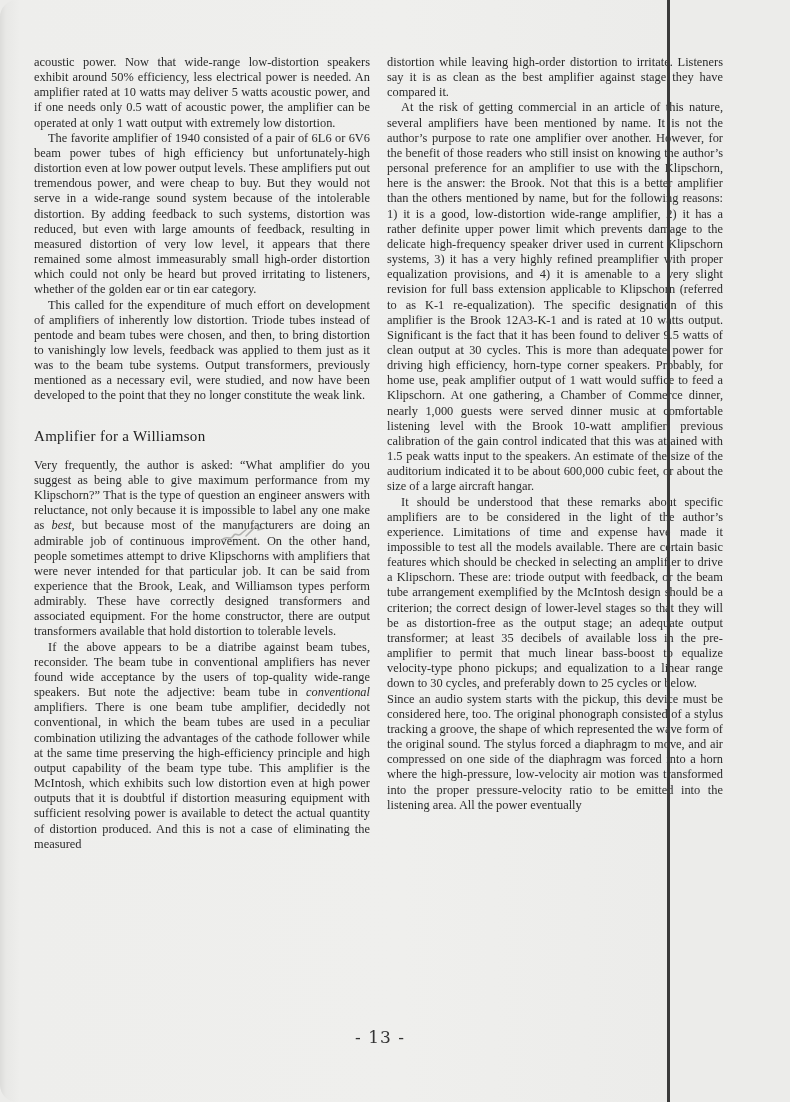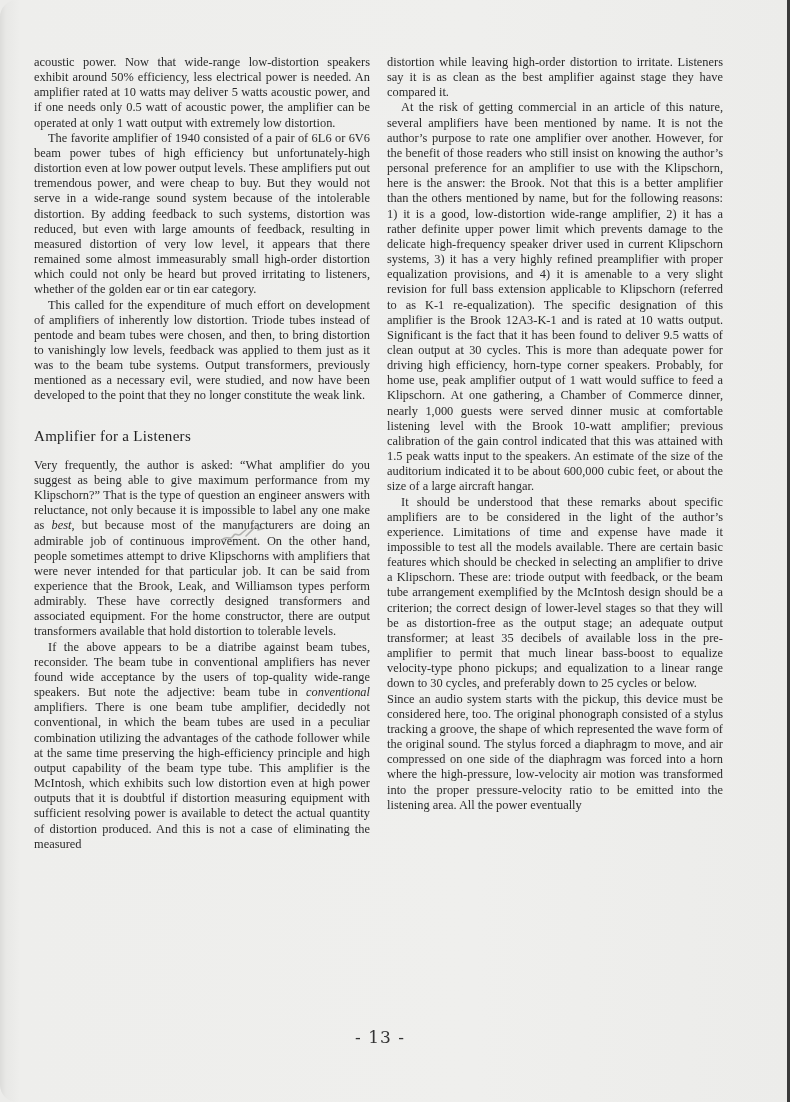--- a/index.html
+++ b/index.html
@@ -11,21 +11,21 @@
       height: 1102px;
       background: #ececea;
       position: relative;
       overflow: hidden;
       font-family: "Liberation Serif", "DejaVu Serif", serif;
       color: #2a2a2a;
     }
     .page {
       position: absolute;
       left: 0; top: 0;
-      width: 790px; height: 1102px;
+      width: 670px; height: 1102px;
       background: linear-gradient(to right, #dcdcda 0px, #e8e8e6 6px, #eeeeec 20px, #efefed 60%, #ececea 100%);
       border-radius: 17px;
     }
     .right-edge {
       position: absolute;
       right: 0; top: 0;
       width: 3px; height: 1102px;
       background: #3a3a3a;
     }
     .column {
@@ -73,21 +73,21 @@
   </style>
 </head>
 <body>
 
 <div class="page">
 
   <div class="column col-left">
     <p class="noindent">acoustic power. Now that wide-range low-distortion speakers exhibit around 50% efficiency, less electrical power is needed. An amplifier rated at 10 watts may deliver 5 watts acoustic power, and if one needs only 0.5 watt of acoustic power, the amplifier can be operated at only 1 watt output with extremely low distortion.</p>
     <p>The favorite amplifier of 1940 consisted of a pair of 6L6 or 6V6 beam power tubes of high efficiency but unfortunately-high distortion even at low power output levels. These amplifiers put out tremendous power, and were cheap to buy. But they would not serve in a wide-range sound system because of the intolerable distortion. By adding feedback to such systems, distortion was reduced, but even with large amounts of feedback, resulting in measured distortion of very low level, it appears that there remained some almost immeasurably small high-order distortion which could not only be heard but proved irritating to listeners, whether of the golden ear or tin ear category.</p>
     <p>This called for the expenditure of much effort on development of amplifiers of inherently low distortion. Triode tubes instead of pentode and beam tubes were chosen, and then, to bring distortion to vanishingly low levels, feedback was applied to them just as it was to the beam tube systems. Output transformers, previously mentioned as a necessary evil, were studied, and now have been developed to the point that they no longer constitute the weak link.</p>
-    <h2 class="h-left">Amplifier for a Listeners</h2>
+    <h2 class="h-left">Amplifier for a Williamson</h2>
     <p class="noindent"><span>Very frequently, the author is asked: “What amplifier do you suggest as being able to give maximum performance from my Klipschorn?” That is the type of question an engineer answers with reluctance, not only because it is impossible to label any one make as </span><em>best</em><span>, but because most of the manufacturers are doing an admirable job of continuous improvement. On the other hand, people sometimes attempt to drive Klipschorns with amplifiers that were never intended for that particular job. It can be said from experience that the Brook, Leak, and Williamson types perform admirably. These have correctly designed transformers and associated equipment. For the home constructor, there are output transformers available that hold distortion to tolerable levels.</span></p>
     <p><span>If the above appears to be a diatribe against beam tubes, reconsider. The beam tube in conventional amplifiers has never found wide acceptance by the users of top-quality wide-range speakers. But note the adjective: beam tube in </span><em>conventional</em><span> amplifiers. There is one beam tube amplifier, decidedly not conventional, in which the beam tubes are used in a peculiar combination utilizing the advantages of the cathode follower while at the same time preserving the high-efficiency principle and high output capability of the beam type tube. This amplifier is the McIntosh, which exhibits such low distortion even at high power outputs that it is doubtful if distortion measuring equipment with sufficient resolving power is available to detect the actual quantity of distortion produced. And this is not a case of eliminating the measured</span></p>
   </div>
 
   <svg class="scribble" viewBox="0 0 46 26">
     <path d="M4 20 C8 14, 12 22, 16 15 C18 12, 20 18, 24 13 L30 8 M28 16 L38 6 M40 10 L44 9" stroke="#b0b0ae" stroke-width="1.6" fill="none" stroke-linecap="round"></path>
   </svg>
 
   <div class="column col-right">
     <p class="noindent">distortion while leaving high-order distortion to irritate. Listeners say it is as clean as the best amplifier against stage they have compared it.</p>

